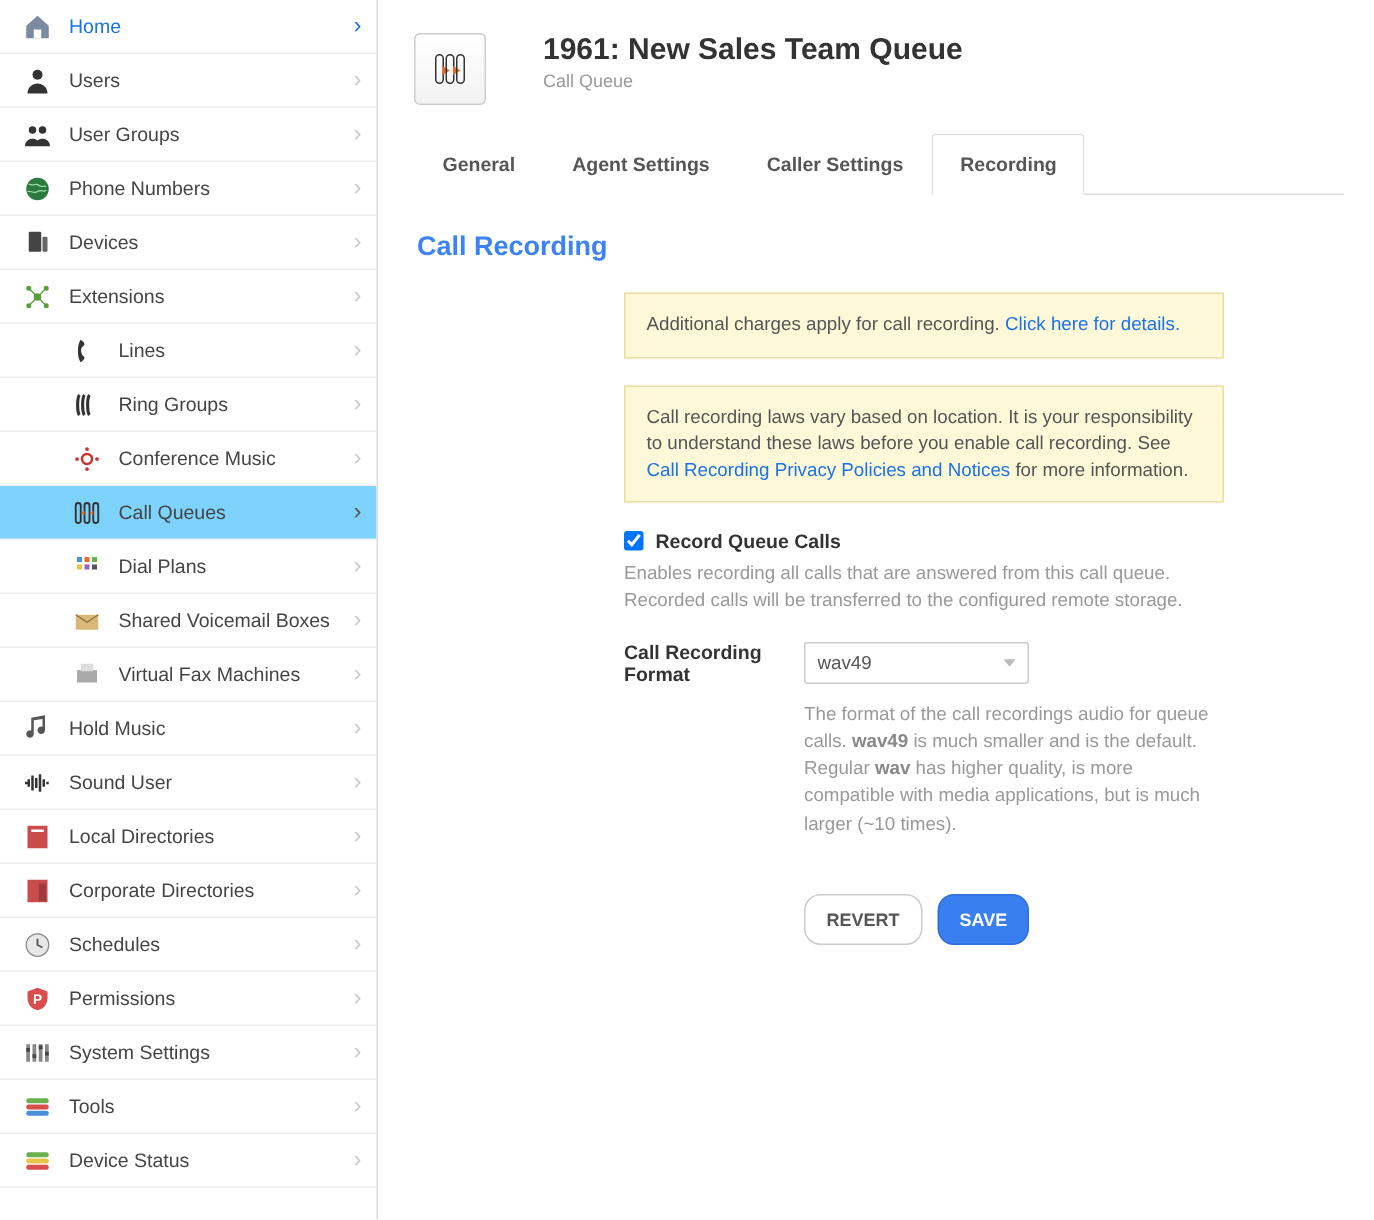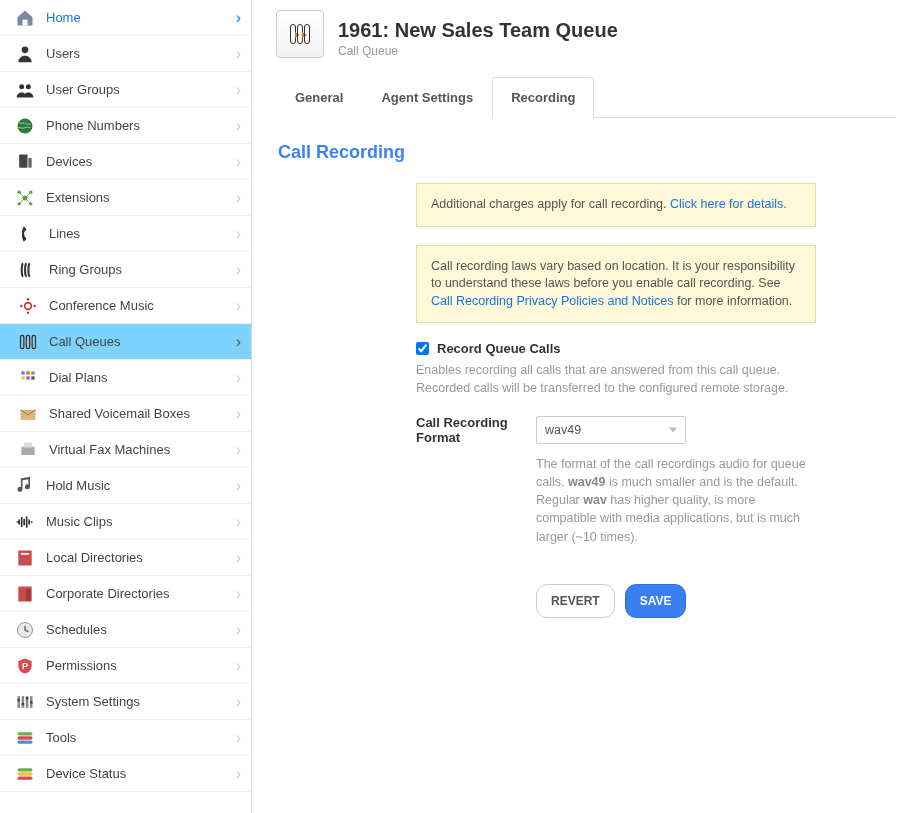--- a/index.html
+++ b/index.html
@@ -21,21 +21,21 @@
   }
   .nav-item {
     display: flex;
     align-items: center;
     height: 36px;
     padding: 0 10px 0 14px;
     border-bottom: 1px solid #eee;
     cursor: pointer;
     position: relative;
   }
-  .nav-item.sub { padding-left: 17px; }
+  .nav-item.sub { padding-left: 47px; }
   .nav-item .icon {
     width: 22px; height: 22px;
     margin-right: 10px;
     display: flex; align-items: center; justify-content: center;
     flex-shrink: 0;
   }
   .nav-item .label { flex: 1; color: #444; font-size: 13px; }
   .nav-item.home .label { color: #1a73e8; }
   .nav-item .chev {
     color: #ccc; font-size: 16px; font-weight: 300;
@@ -46,22 +46,23 @@
   }
   .nav-item.selected .chev { color: #555; }
 
   .main {
     flex: 1;
     padding: 0 20px 20px 24px;
     overflow-y: auto;
   }
   .page-header {
     display: flex;
-    align-items: flex-end;
-    padding-top: 10px;
+    align-items: flex-start;
+    padding-top: 22px;
+    gap: 24px;
   }
   .page-icon {
     width: 48px; height: 48px;
     border: 1px solid #ccc;
     border-radius: 4px;
     background: linear-gradient(#fff,#f2f2f2);
     display: flex; align-items: center; justify-content: center;
     margin-right: 14px;
   }
   .page-title { font-size: 20px; font-weight: 700; color: #333; }
@@ -328,21 +329,21 @@
         </span>
         <span class="label">Hold Music</span>
         <span class="chev">›</span>
       </div>
       <div class="nav-item">
         <span class="icon">
           <svg viewBox="0 0 24 24">
             <path d="M2 12h2M5 9v6M8 6v12M11 8v8M14 5v14M17 9v6M20 11v2" stroke="#333" stroke-width="2"></path>
           </svg>
         </span>
-        <span class="label">Music Clips</span>
+        <span class="label">Sound User</span>
         <span class="chev">›</span>
       </div>
       <div class="nav-item">
         <span class="icon">
           <svg viewBox="0 0 24 24">
             <rect x="4" y="3" width="16" height="18" fill="#c94b4b"></rect>
             <rect x="7" y="6" width="10" height="2" fill="#fff"></rect>
           </svg>
         </span>
         <span class="label">Local Directories</span>
@@ -429,20 +430,21 @@
       </div>
       <div>
         <div class="page-title">1961: New Sales Team Queue</div>
         <div class="page-subtitle">Call Queue</div>
       </div>
     </div>
 
     <div class="tabs" id="tabs">
         <div class="tab">General</div>
         <div class="tab">Agent Settings</div>
+        <div class="tab">Caller Settings</div>
         <div class="tab active">Recording</div>
       </div>
 
     <div class="section-title">Call Recording</div>
 
     <div class="content-col">
       <div class="notice">
         <span>Additional charges apply for call recording. </span><a href="#">Click here for details.</a>
       </div>
       <div class="notice">

